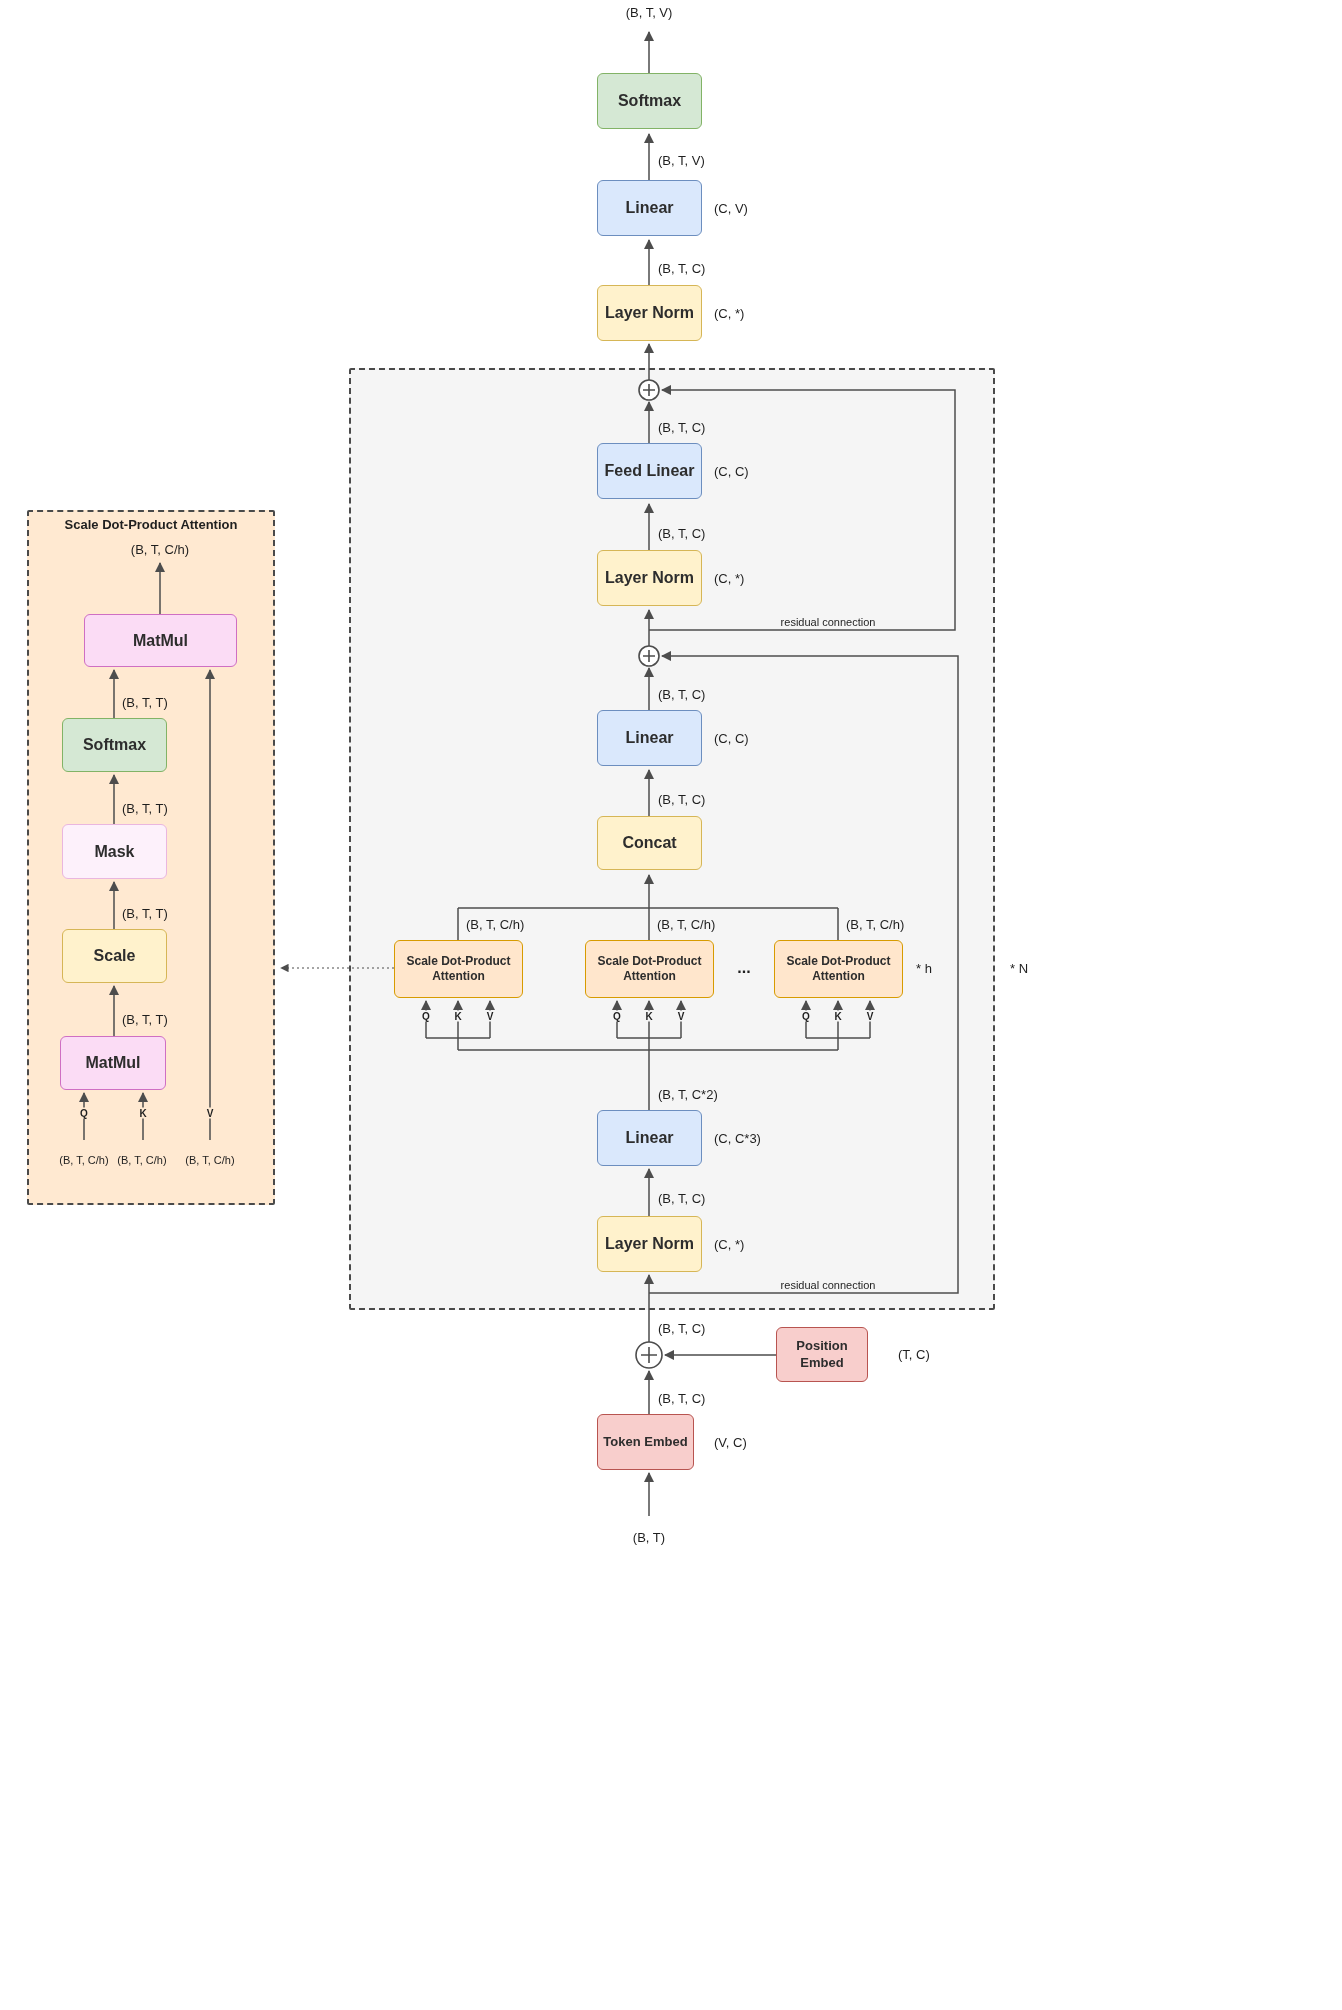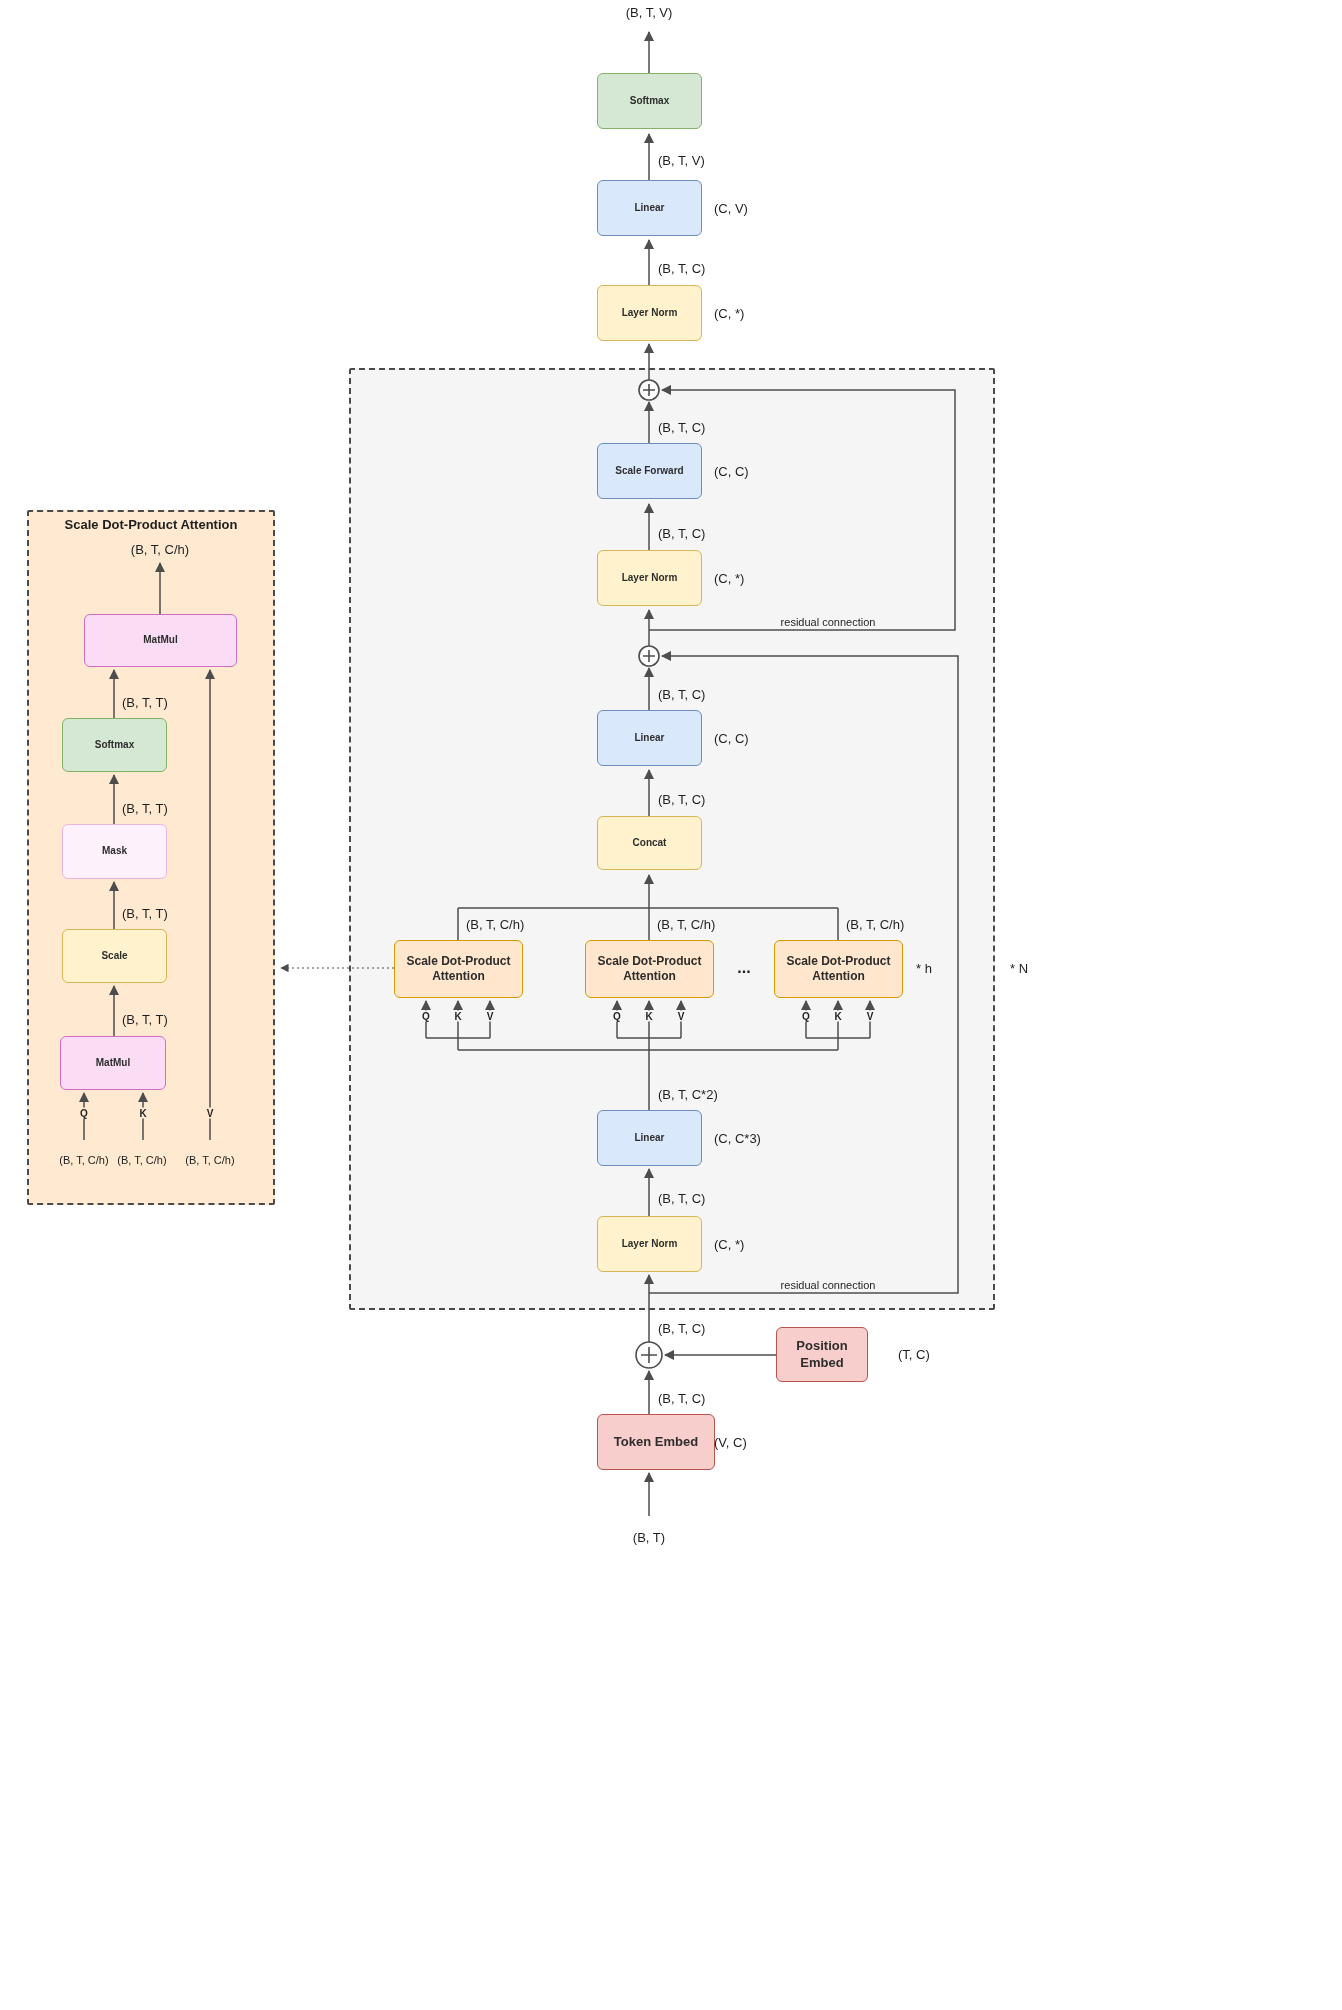--- a/index.html
+++ b/index.html
@@ -19,21 +19,21 @@
   .container-box{position:absolute;border:2px dashed #4a4a4a;border-radius:2px;z-index:1;}
   .block-container{left:349px;top:368px;width:646px;height:942px;background:var(--block-fill);}
   .detail-container{left:27px;top:510px;width:248px;height:695px;background:var(--detail-fill);}
   svg.wires{position:absolute;left:0;top:0;z-index:2;}
   .wires path{stroke:var(--line);stroke-width:1.5;fill:none;}
   .wires path.dotted{stroke-dasharray:2 3;stroke-width:1.2;}
   .wires .oplus circle{fill:#fff;stroke:var(--line);stroke-width:1.6;}
   .wires .oplus path{stroke-width:1.6;}
   #arr path{fill:var(--line);stroke:none;}
   .node{position:absolute;display:flex;align-items:center;justify-content:center;text-align:center;
-        border-radius:6px;border:1.6px solid;font-weight:bold;font-size:10px;line-height:1.25;
+        border-radius:6px;border:1.6px solid;font-weight:bold;font-size:16px;line-height:1.25;
         color:var(--text);z-index:3;padding:0 4px;}
   .green{background:var(--green-fill);border-color:var(--green-stroke);}
   .blue{background:var(--blue-fill);border-color:var(--blue-stroke);}
   .yellow{background:var(--yellow-fill);border-color:var(--yellow-stroke);}
   .red{background:var(--red-fill);border-color:var(--red-stroke);}
   .tan{background:var(--tan-fill);border-color:var(--tan-stroke);font-size:12px;}
   .pink{background:var(--pink-fill);border-color:var(--pink-stroke);}
   .maskbox{background:var(--mask-fill);border-color:var(--mask-stroke);}
   .lbl{position:absolute;font-size:13px;color:#1f1f1f;white-space:nowrap;z-index:3;}
   .lbl.c{transform:translate(-50%,-50%);}
@@ -117,31 +117,31 @@
     </g>
     <g class="oplus">
       <circle cx="649" cy="1355" r="13"></circle>
       <path d="M649 1347 L649 1363 M641 1355 L657 1355"></path>
     </g>
   </svg>
 
   <div class="node green" style="left:597px;top:73px;width:105px;height:56px;">Softmax</div>
   <div class="node blue" style="left:597px;top:180px;width:105px;height:56px;">Linear</div>
   <div class="node yellow" style="left:597px;top:285px;width:105px;height:56px;">Layer Norm</div>
-  <div class="node blue" style="left:597px;top:443px;width:105px;height:56px;">Scale Forward</div>
+  <div class="node blue" style="left:597px;top:443px;width:105px;height:56px;">Feed Linear</div>
   <div class="node yellow" style="left:597px;top:550px;width:105px;height:56px;">Layer Norm</div>
   <div class="node blue" style="left:597px;top:710px;width:105px;height:56px;">Linear</div>
   <div class="node yellow" style="left:597px;top:816px;width:105px;height:54px;">Concat</div>
   <div class="node tan" style="left:394px;top:940px;width:129px;height:58px;">Scale Dot-Product Attention</div>
   <div class="node tan" style="left:585px;top:940px;width:129px;height:58px;">Scale Dot-Product Attention</div>
   <div class="node tan" style="left:774px;top:940px;width:129px;height:58px;">Scale Dot-Product Attention</div>
   <div class="node blue" style="left:597px;top:1110px;width:105px;height:56px;">Linear</div>
   <div class="node yellow" style="left:597px;top:1216px;width:105px;height:56px;">Layer Norm</div>
   <div class="node red" style="left:776px;top:1327px;width:92px;height:55px;font-size:13px;">Position Embed</div>
-  <div class="node red" style="left:597px;top:1414px;width:118px;height:56px;font-size:13px;">Token Embed</div>
+  <div class="node red" style="left:597px;top:1414px;width:97px;height:56px;font-size:13px;">Token Embed</div>
 
   <span class="lbl c" style="left:649px;top:12px;">(B, T, V)</span>
   <span class="lbl l" style="left:658px;top:160px;">(B, T, V)</span>
   <span class="lbl l" style="left:714px;top:208px;">(C, V)</span>
   <span class="lbl l" style="left:658px;top:268px;">(B, T, C)</span>
   <span class="lbl l" style="left:714px;top:313px;">(C, *)</span>
   <span class="lbl l" style="left:658px;top:427px;">(B, T, C)</span>
   <span class="lbl l" style="left:714px;top:471px;">(C, C)</span>
   <span class="lbl l" style="left:658px;top:533px;">(B, T, C)</span>
   <span class="lbl l" style="left:714px;top:578px;">(C, *)</span>

